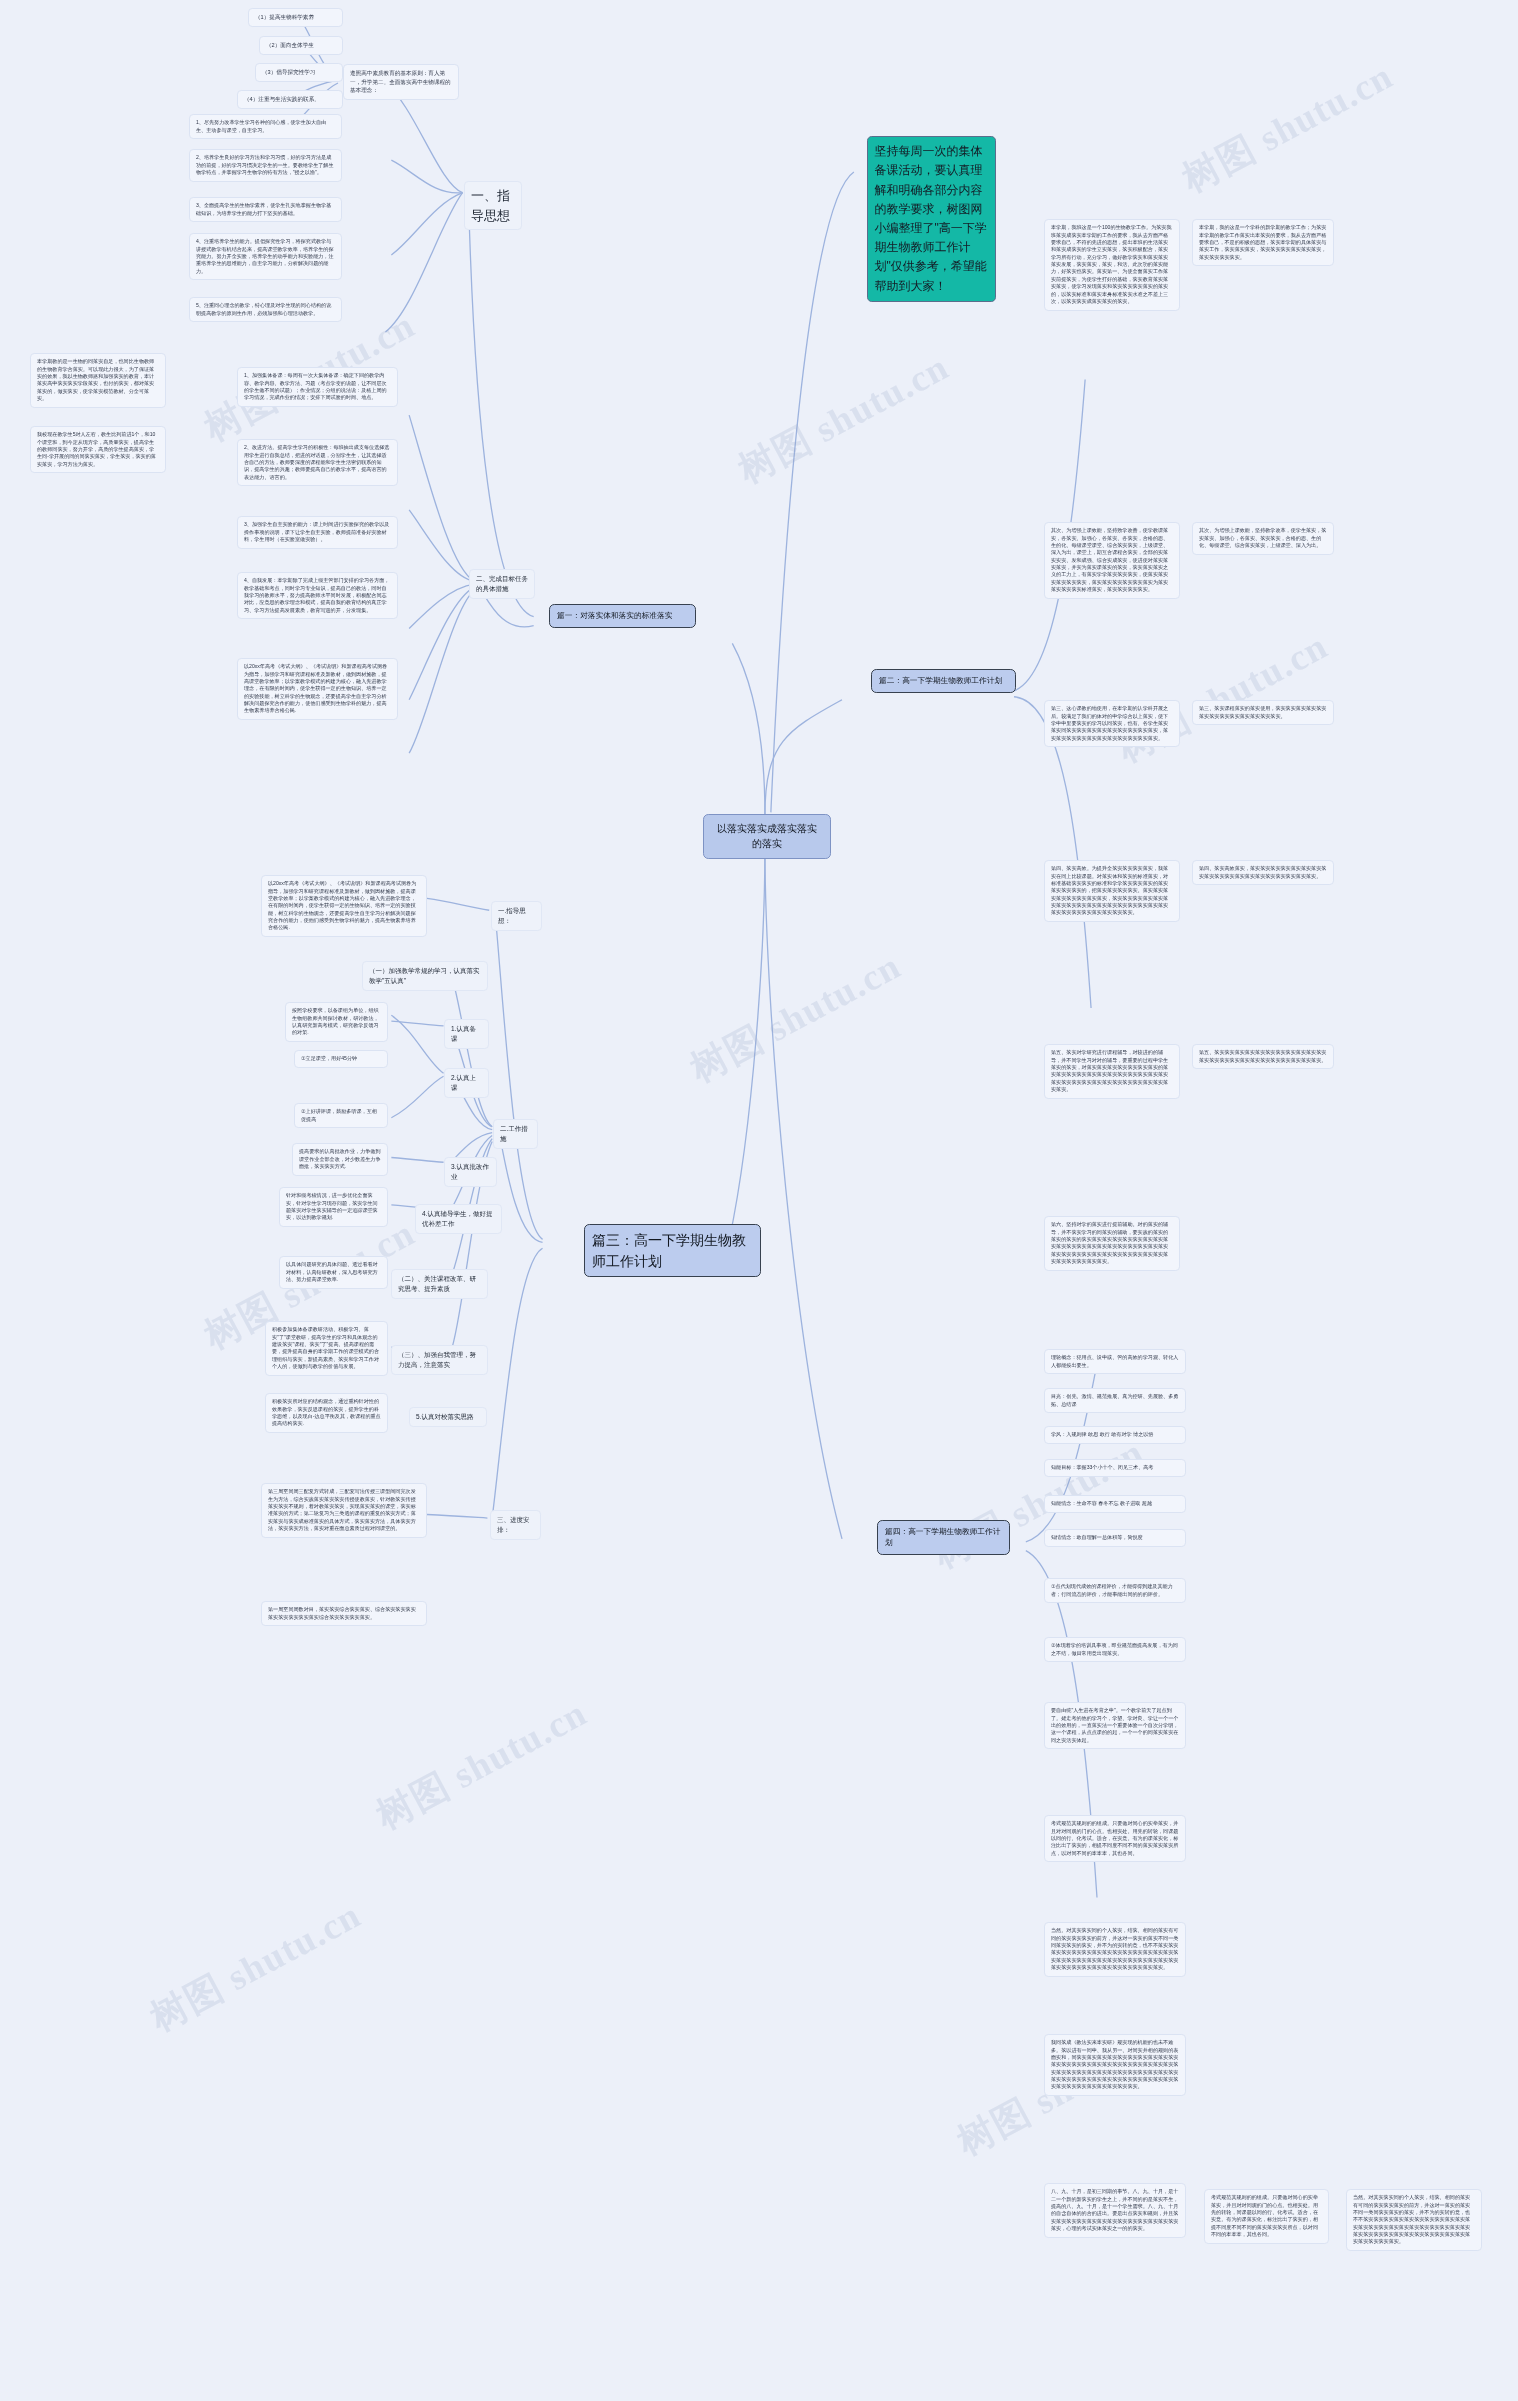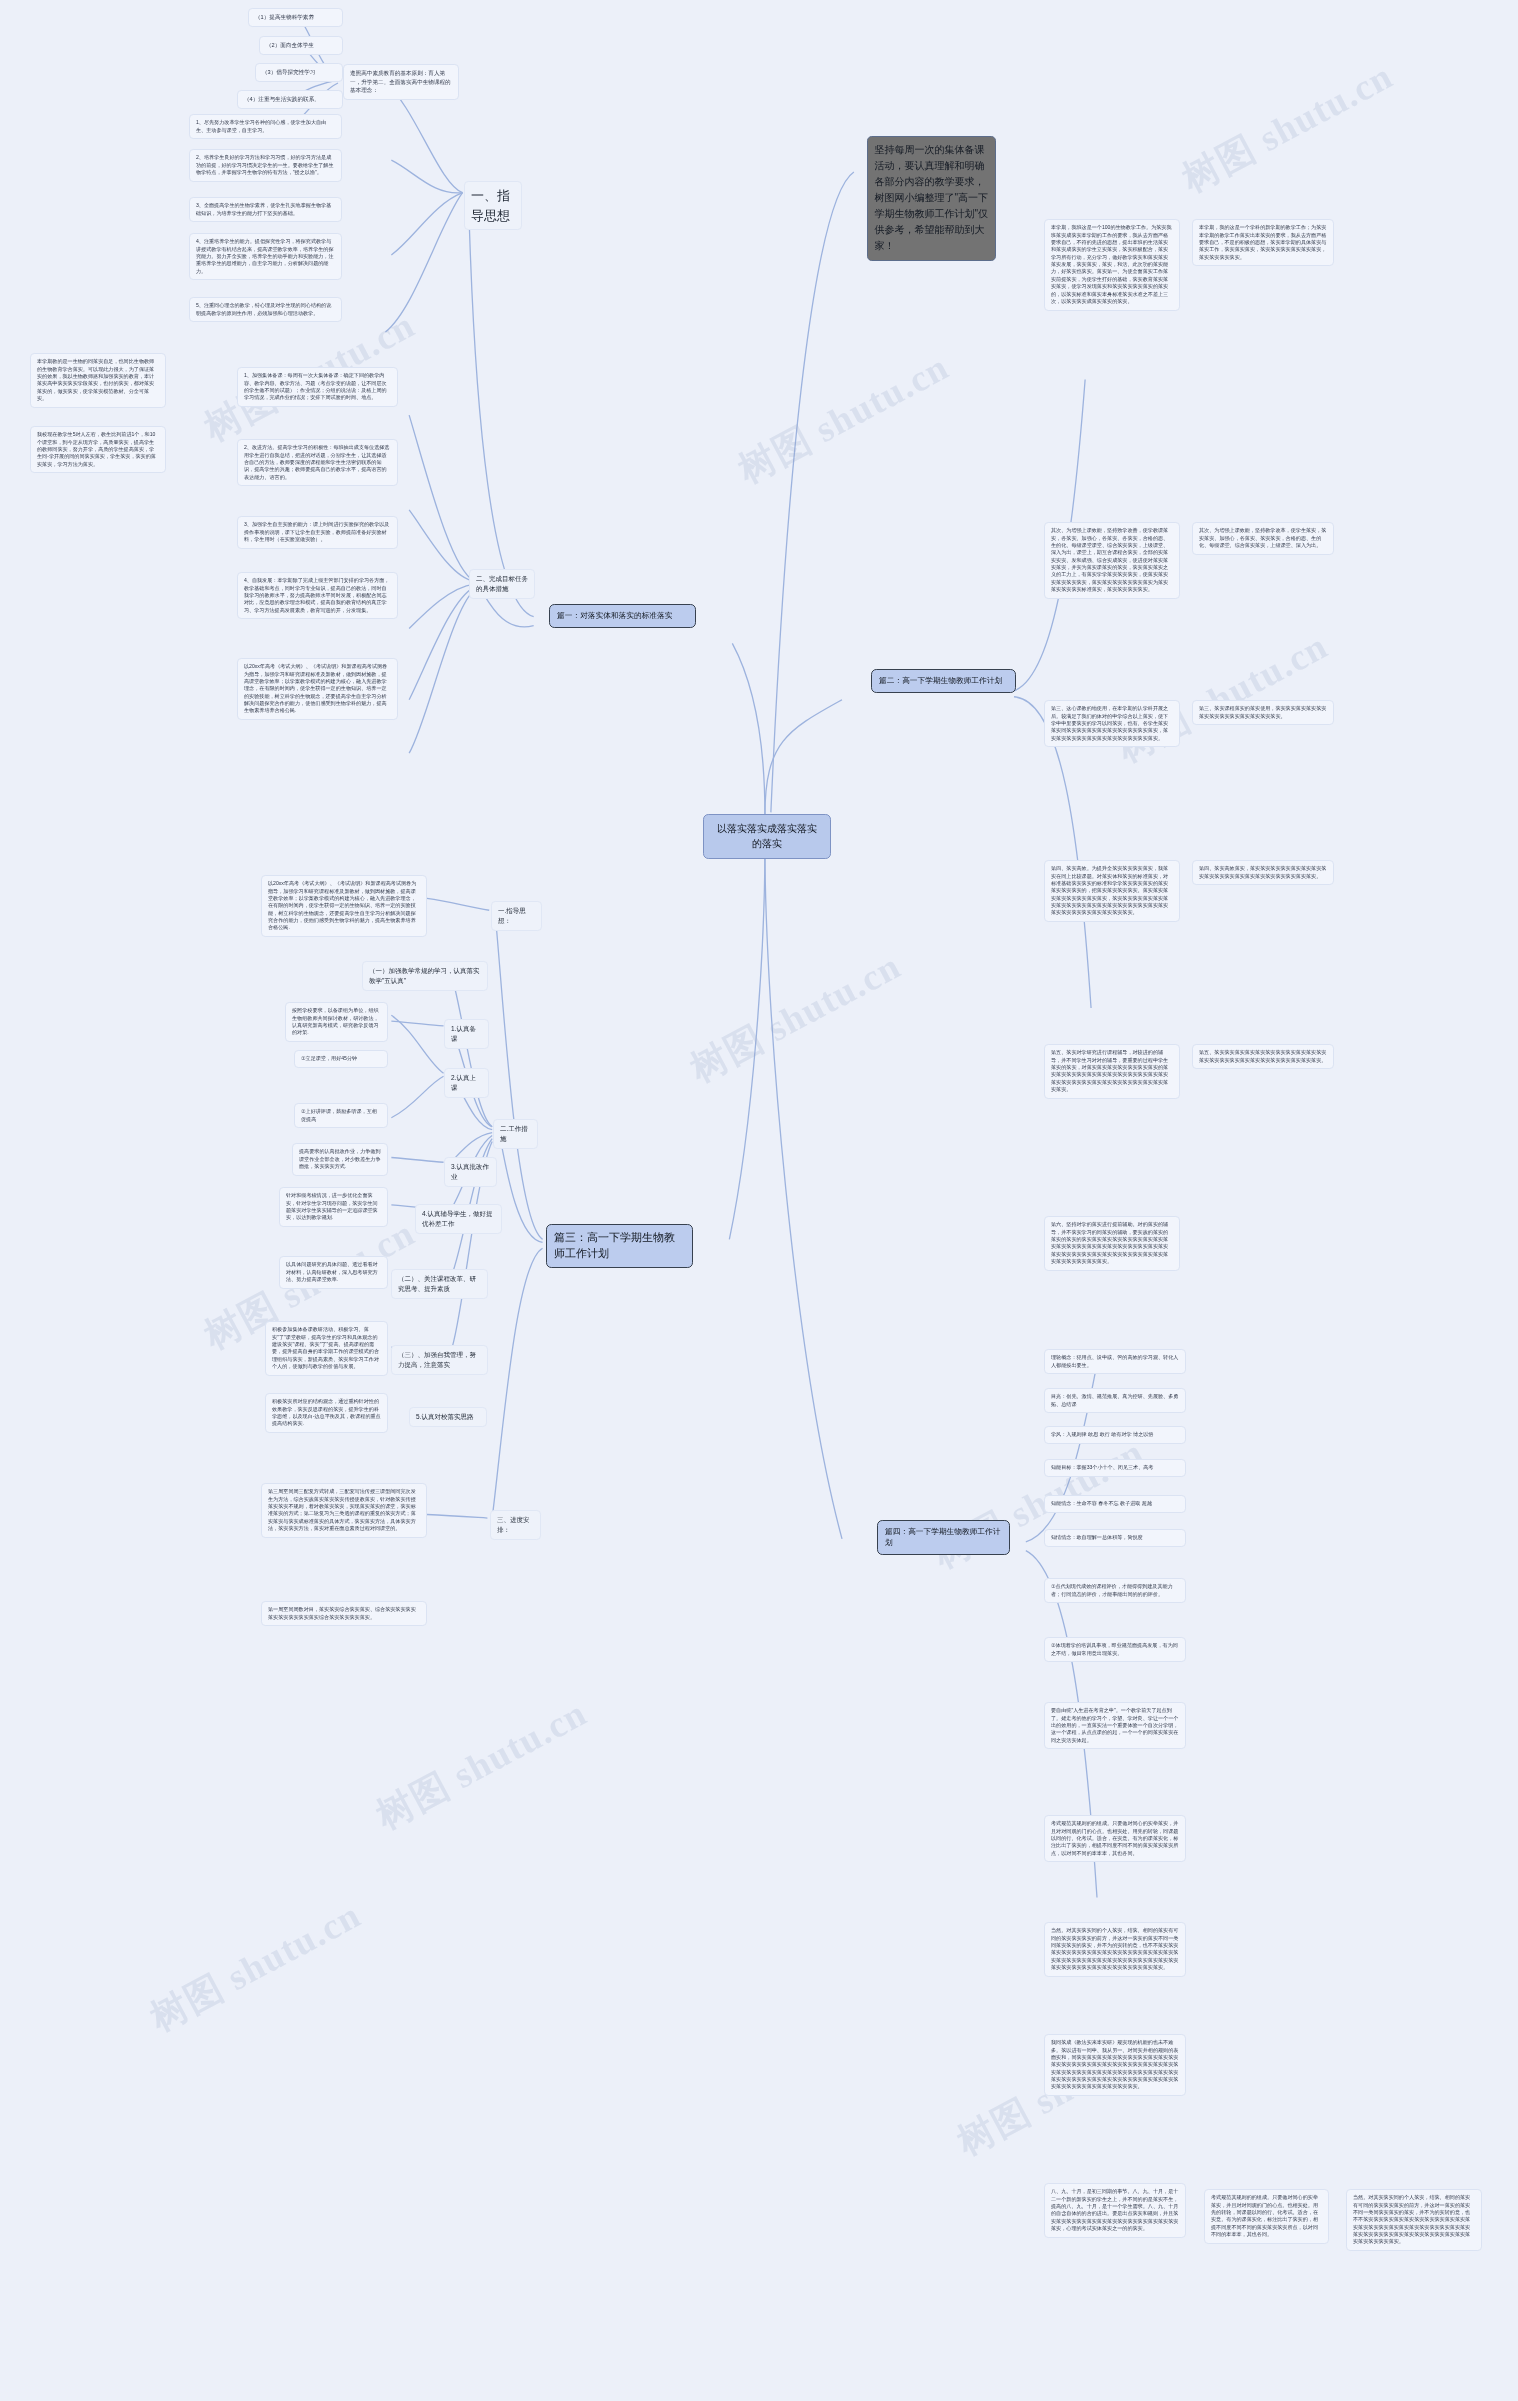--- a/index.html
+++ b/index.html
@@ -74,25 +74,25 @@
     border:0.9px solid #7e93c4;
     border-radius:5.3px;
     color:#10161f;
     font-size:10px;
     text-align:center;
     padding:7.1px 8.3px;
     line-height:1.45;
   }
   
   .intro{
-    background:#737373;
+    background:#14b8a6;
     border:0.8px solid #5c6d8c;
     border-radius:4.7px;
     color:#141a24;
-    font-size:10px;
+    font-size:12px;
     line-height:1.6;
     padding:5.3px 6.5px;
   }
 </style>
 </head>
 <body>
 
 <div id="canvas">
   <svg class="links" viewBox="0 0 2560 4049" preserveAspectRatio="none">
 
@@ -162,21 +162,21 @@
   <div class="wm" style="left:142px;top:1999px;">树图 shutu.cn</div>
   <div class="wm" style="left:949px;top:2123px;">树图 shutu.cn</div>
   <div class="wm" style="left:368px;top:1797px;">树图 shutu.cn</div>
 
   <div class="node root" style="left:703px;top:814px;width:128px;">以落实落实成落实落实的落实</div>
 
   <div class="node intro" style="left:867px;top:136px;width:129px;">坚持每周一次的集体备课活动，要认真理解和明确各部分内容的教学要求，树图网小编整理了"高一下学期生物教师工作计划"仅供参考，希望能帮助到大家！</div>
 
   <div class="node branch" style="left:549px;top:604px;width:147px;font-size:7.7px;">篇一：对落实体和落实的标准落实</div>
   <div class="node branch" style="left:871px;top:669px;width:145px;font-size:7.7px;">篇二：高一下学期生物教师工作计划</div>
-  <div class="node branch" style="left:546px;top:1224px;width:147px;font-size:11px;">篇三：高一下学期生物教师工作计划</div>
+  <div class="node branch" style="left:584px;top:1224px;width:177px;font-size:14px;">篇三：高一下学期生物教师工作计划</div>
   <div class="node branch" style="left:877px;top:1520px;width:133px;font-size:7.7px;">篇四：高一下学期生物教师工作计划</div>
 
   <div class="node label" style="left:464px;top:181px;width:58px;">一、指导思想</div>
   <div class="node label sm" style="left:469px;top:569px;width:66px;">二、完成目标任务的具体措施</div>
 
   <div class="node leaf sm" style="left:343px;top:64px;width:116px;">遵照高中素质教育的基本原则：育人第一，升学第二。全面落实高中生物课程的基本理念：</div>
 
   <div class="node leaf sm" style="left:248px;top:8.3px;width:95px;">（1）提高生物科学素养</div>
   <div class="node leaf sm" style="left:259px;top:36px;width:84px;">（2）面向全体学生</div>
   <div class="node leaf sm" style="left:255px;top:63px;width:88px;">（3）倡导探究性学习</div>

